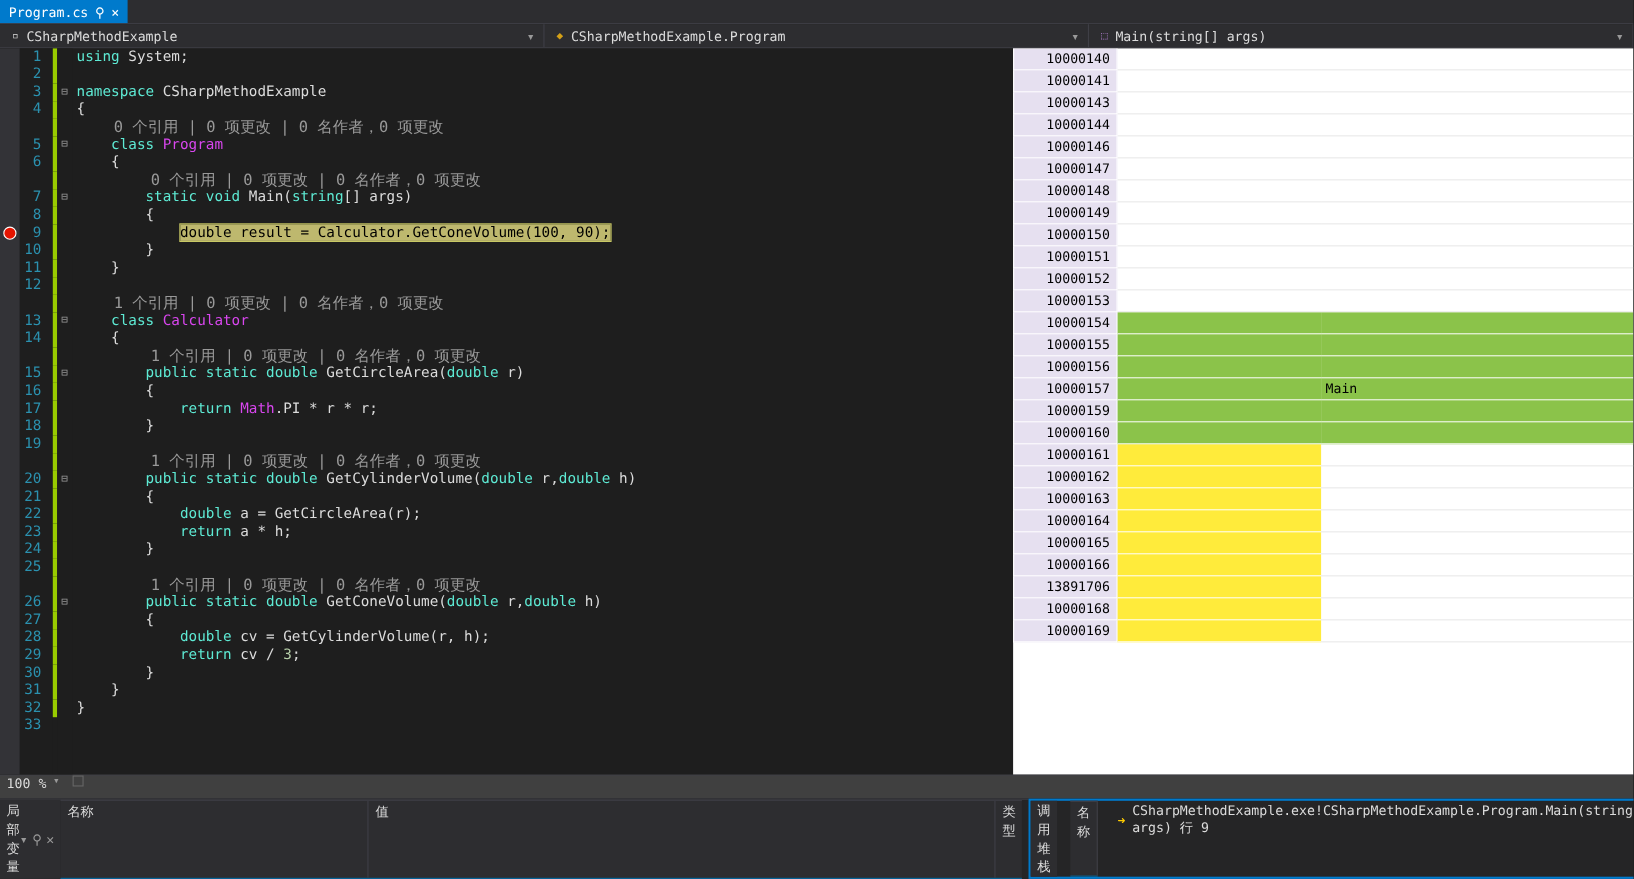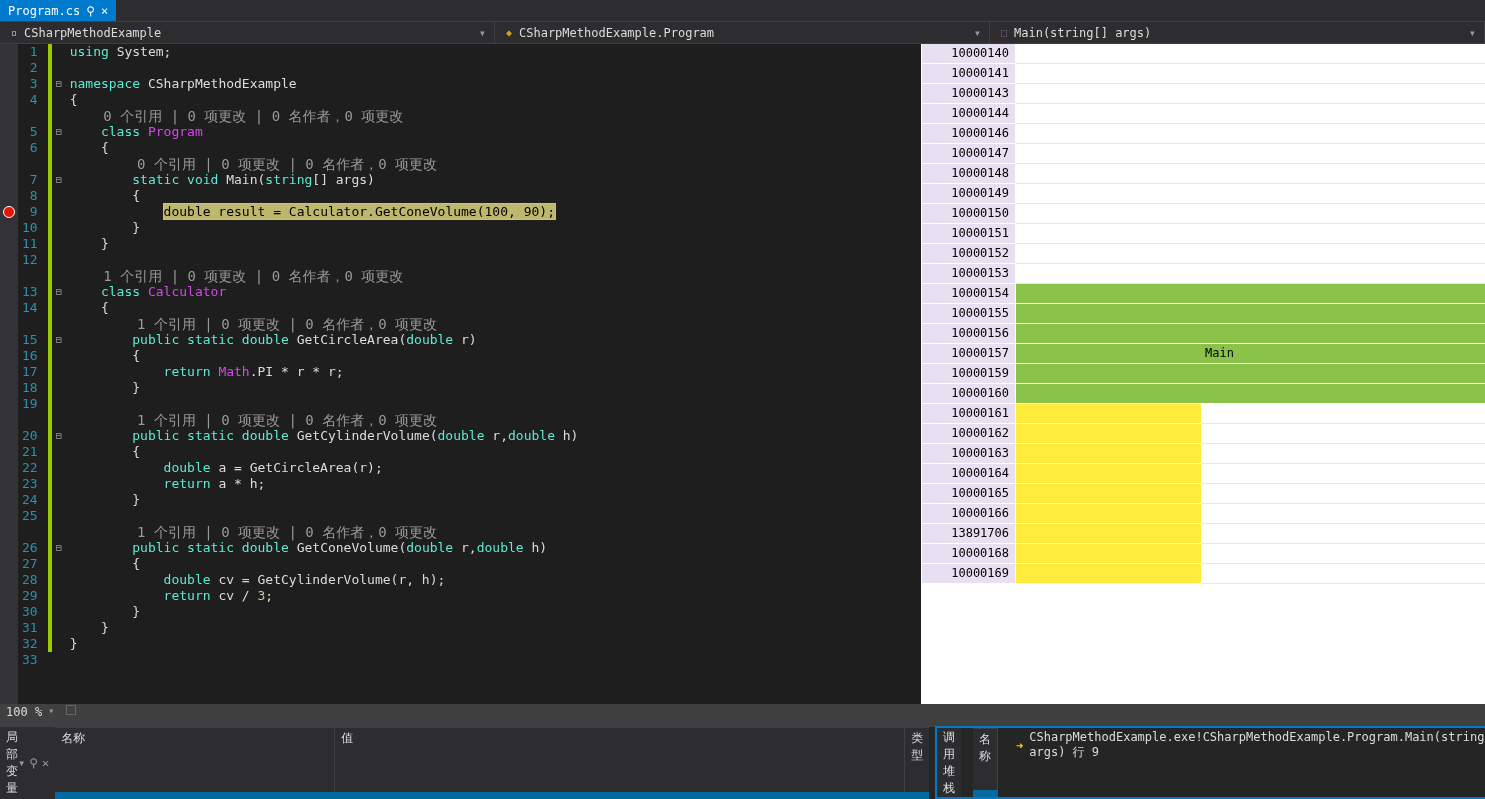--- a/index.html
+++ b/index.html
@@ -40,21 +40,21 @@
 .tree-row.sel .tree-cell-b { outline:2px solid #333; outline-offset:-2px; }
 
 .zoom-bar { height:22px; background:#404040; border-top:1px solid #3f3f46; display:flex; align-items:flex-start; padding:0 6px; gap:6px; font-size:12px; color:#dcdcdc; }
 .zoom-bar .chev { color:#999; font-size:10px; }
 
 .bottom { display:flex; height:73px; }
 .panel { background:#252526; border-top:1px solid #3f3f46; display:flex; flex-direction:row; }
 .locals { width:935px; }
 .panel-title { padding:2px 6px; font-size:12px; color:#dcdcdc; background:#2d2d30; display:flex; align-items:center; }
 .panel-title .pin { margin-left:auto; display:flex; gap:4px; color:#999; }
-.grid-head { display:flex; background:#2d2d30; border-top:1px solid #3f3f46; border-bottom:7px solid #0369a1; font-size:12px; }
+.grid-head { display:flex; background:#2d2d30; border-top:1px solid #3f3f46; border-bottom:1px solid #0369a1; font-size:12px; }
 .grid-head div, .grid-row div { padding:2px 6px; }
 .col-name { width:280px; border-right:1px solid #3f3f46; }
 .col-val { width:570px; border-right:1px solid #3f3f46; }
 .col-type { flex:1; text-align:right; }
 .grid-row { display:flex; font-size:12px; }
 .grid-row .ico { color:#4fc1ff; margin-right:4px; }
 .callstack { flex:1; border:2px solid #007acc;gap:12px; }
 .cs-row { display:flex; align-items:center; padding:2px 6px; gap:6px; font-size:12px; }
 .cs-row .arrow { color:#ffcc00; }
 </style>

